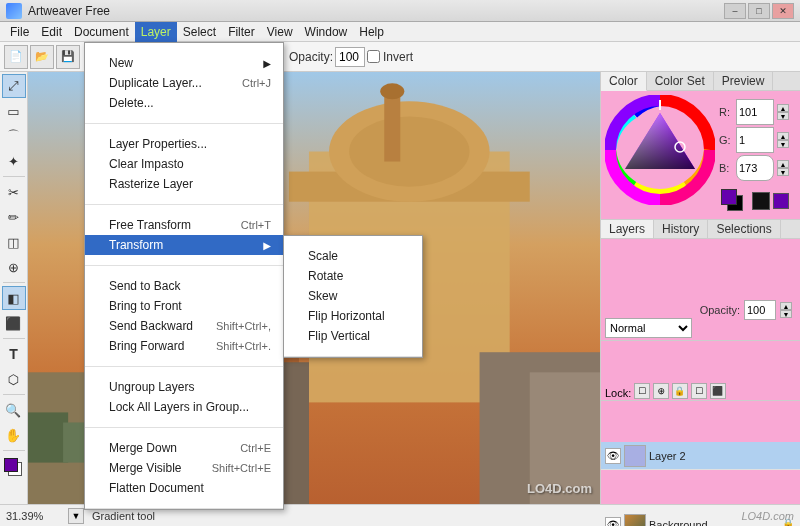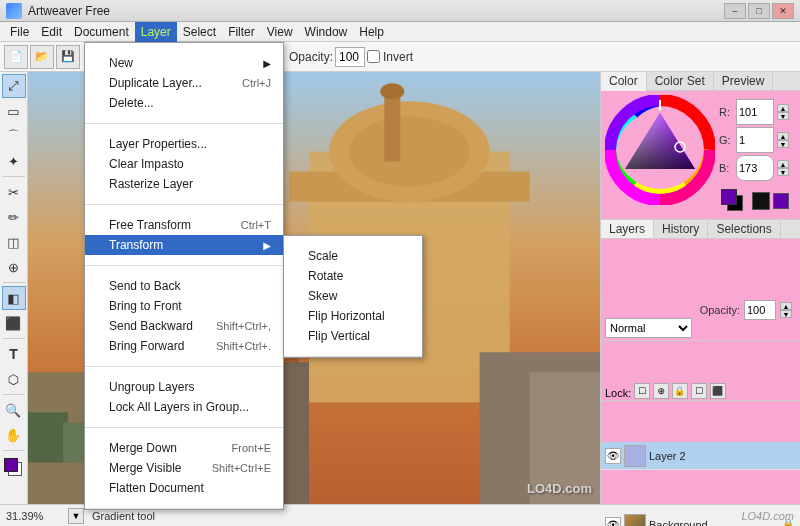--- a/index.html
+++ b/index.html
@@ -743,21 +743,21 @@
     <div class="dropdown-item">
       <span>Ungroup Layers</span>
     </div>
     <div class="dropdown-item">
       <span>Lock All Layers in Group...</span>
     </div>
   </div>
   <div class="menu-section">
     <div class="dropdown-item">
       <span>Merge Down</span>
-      <span class="shortcut">Front+E</span>
+      <span class="shortcut">Ctrl+E</span>
     </div>
     <div class="dropdown-item">
       <span>Merge Visible</span>
       <span class="shortcut">Shift+Ctrl+E</span>
     </div>
     <div class="dropdown-item">
       <span>Flatten Document</span>
     </div>
   </div>
 </div>

